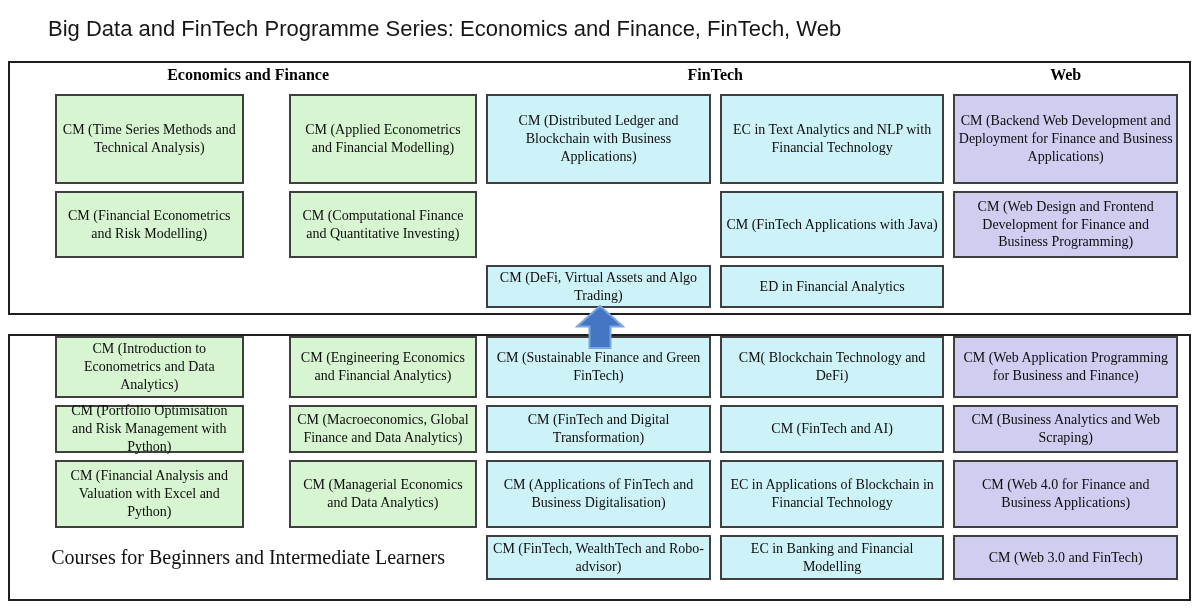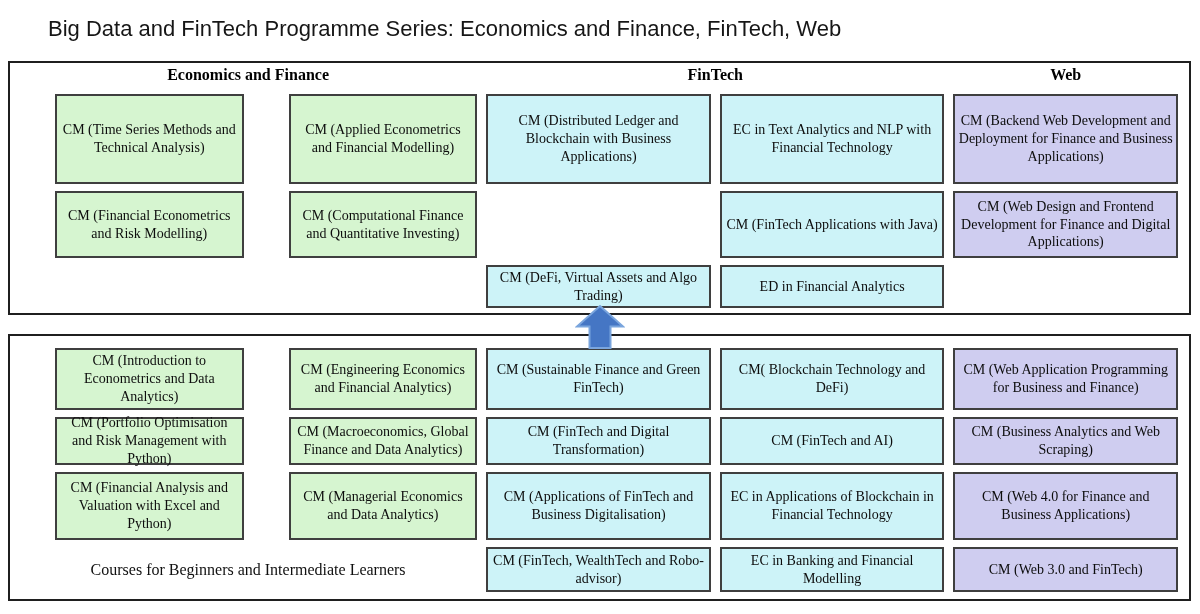--- a/index.html
+++ b/index.html
@@ -18,40 +18,40 @@
     white-space:nowrap;
   }
   .panel{
     position:absolute;left:8px;width:1183px;box-sizing:border-box;
     border:2px solid var(--panelborder);background:#fff;
     display:grid;grid-template-columns:repeat(5,1fr);
     column-gap:9px;row-gap:7px;align-content:start;
     padding:0 11px 0 9px;
   }
   .panel.top{top:61px;height:254px;grid-template-rows:24px 90px 67px 43px;}
-  .panel.bottom{top:334px;height:267px;grid-template-rows:62px 48px 68px 45px;padding-top:12px;}
+  .panel.bottom{top:334px;height:267px;grid-template-rows:62px 48px 68px 45px;padding-top:0;}
   .hdr{
     display:flex;align-items:center;justify-content:center;
     font-weight:bold;font-size:16px;color:#000;
   }
   .cell{
     box-sizing:border-box;border:2px solid var(--cellborder);
     display:flex;align-items:center;justify-content:center;
     text-align:center;font-size:14px;line-height:1.28;padding:1px 3px;
     color:#0d0d0d;
   }
   .cell.green{background:var(--green);margin-left:36px;}
   .cell.cyan{background:var(--cyan);}
   .cell.purple{background:var(--purple);}
   .panel-label{
     display:flex;align-items:center;justify-content:center;
     text-align:center;font-size:21px;
   }
   .panel-label.blue{color:var(--labelblue);}
-  .panel-label.dark{color:#101010;font-size:16px;text-align:right;}
+  .panel-label.dark{color:#101010;font-size:20px;text-align:right;}
   .up-arrow{
     position:absolute;left:575px;top:305px;width:50px;height:44px;z-index:5;
   }
 </style>
 </head>
 <body>
 
 <div class="title">Big Data and FinTech Programme Series: Economics and Finance, FinTech, Web</div>
 
 <section class="panel top">
@@ -61,21 +61,21 @@
 
   <div class="cell green" style="grid-column:1;grid-row:2">CM (Time Series Methods and Technical Analysis)</div>
   <div class="cell green" style="grid-column:2;grid-row:2">CM (Applied Econometrics and Financial Modelling)</div>
   <div class="cell cyan" style="grid-column:3;grid-row:2">CM (Distributed Ledger and Blockchain with Business Applications)</div>
   <div class="cell cyan" style="grid-column:4;grid-row:2">EC in Text Analytics and NLP with Financial Technology</div>
   <div class="cell purple" style="grid-column:5;grid-row:2">CM (Backend Web Development and Deployment for Finance and Business Applications)</div>
 
   <div class="cell green" style="grid-column:1;grid-row:3">CM (Financial Econometrics and Risk Modelling)</div>
   <div class="cell green" style="grid-column:2;grid-row:3">CM (Computational Finance and Quantitative Investing)</div>
   <div class="cell cyan" style="grid-column:4;grid-row:3">CM (FinTech Applications with Java)</div>
-  <div class="cell purple" style="grid-column:5;grid-row:3">CM (Web Design and Frontend Development for Finance and Digital Applications)</div>
+  <div class="cell purple" style="grid-column:5;grid-row:3">CM (Web Design and Frontend Development for Finance and Business Programming)</div>
 
   <div class="cell cyan" style="grid-column:3;grid-row:4">CM (DeFi, Virtual Assets and Algo Trading)</div>
   <div class="cell cyan" style="grid-column:4;grid-row:4">ED in Financial Analytics</div>
 </section>
 
 <svg class="up-arrow" viewBox="0 0 50 44" aria-hidden="true">
   <polygon points="25,1 48,21.5 35.5,21.5 35.5,43 14.5,43 14.5,21.5 2,21.5" fill="var(--arrow)" stroke="var(--arrowline)" stroke-width="2"></polygon>
 </svg>
 
 <section class="panel bottom">

